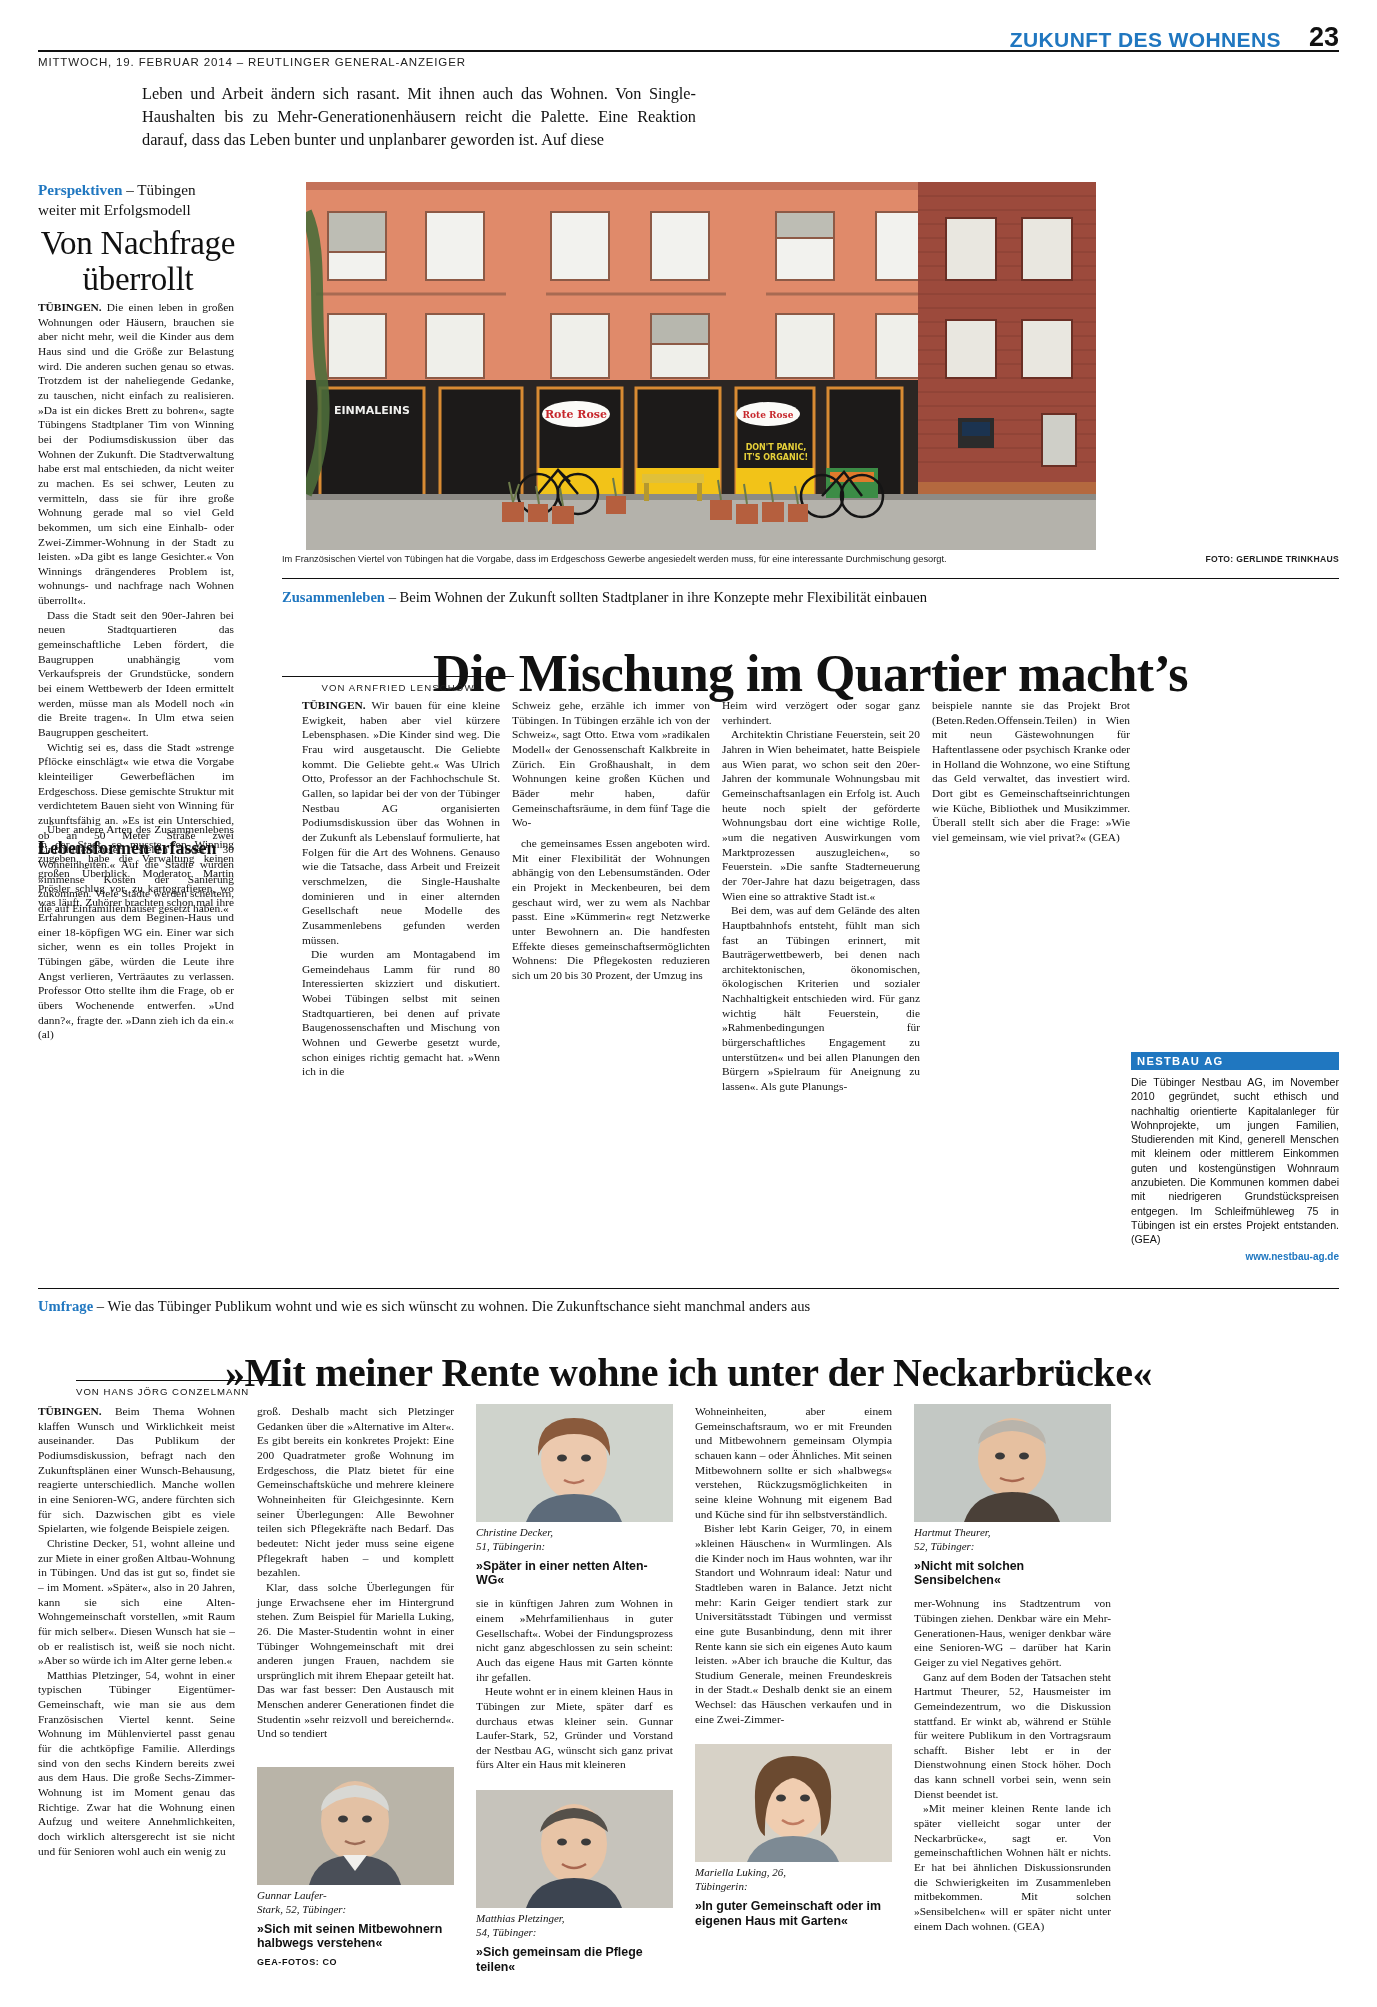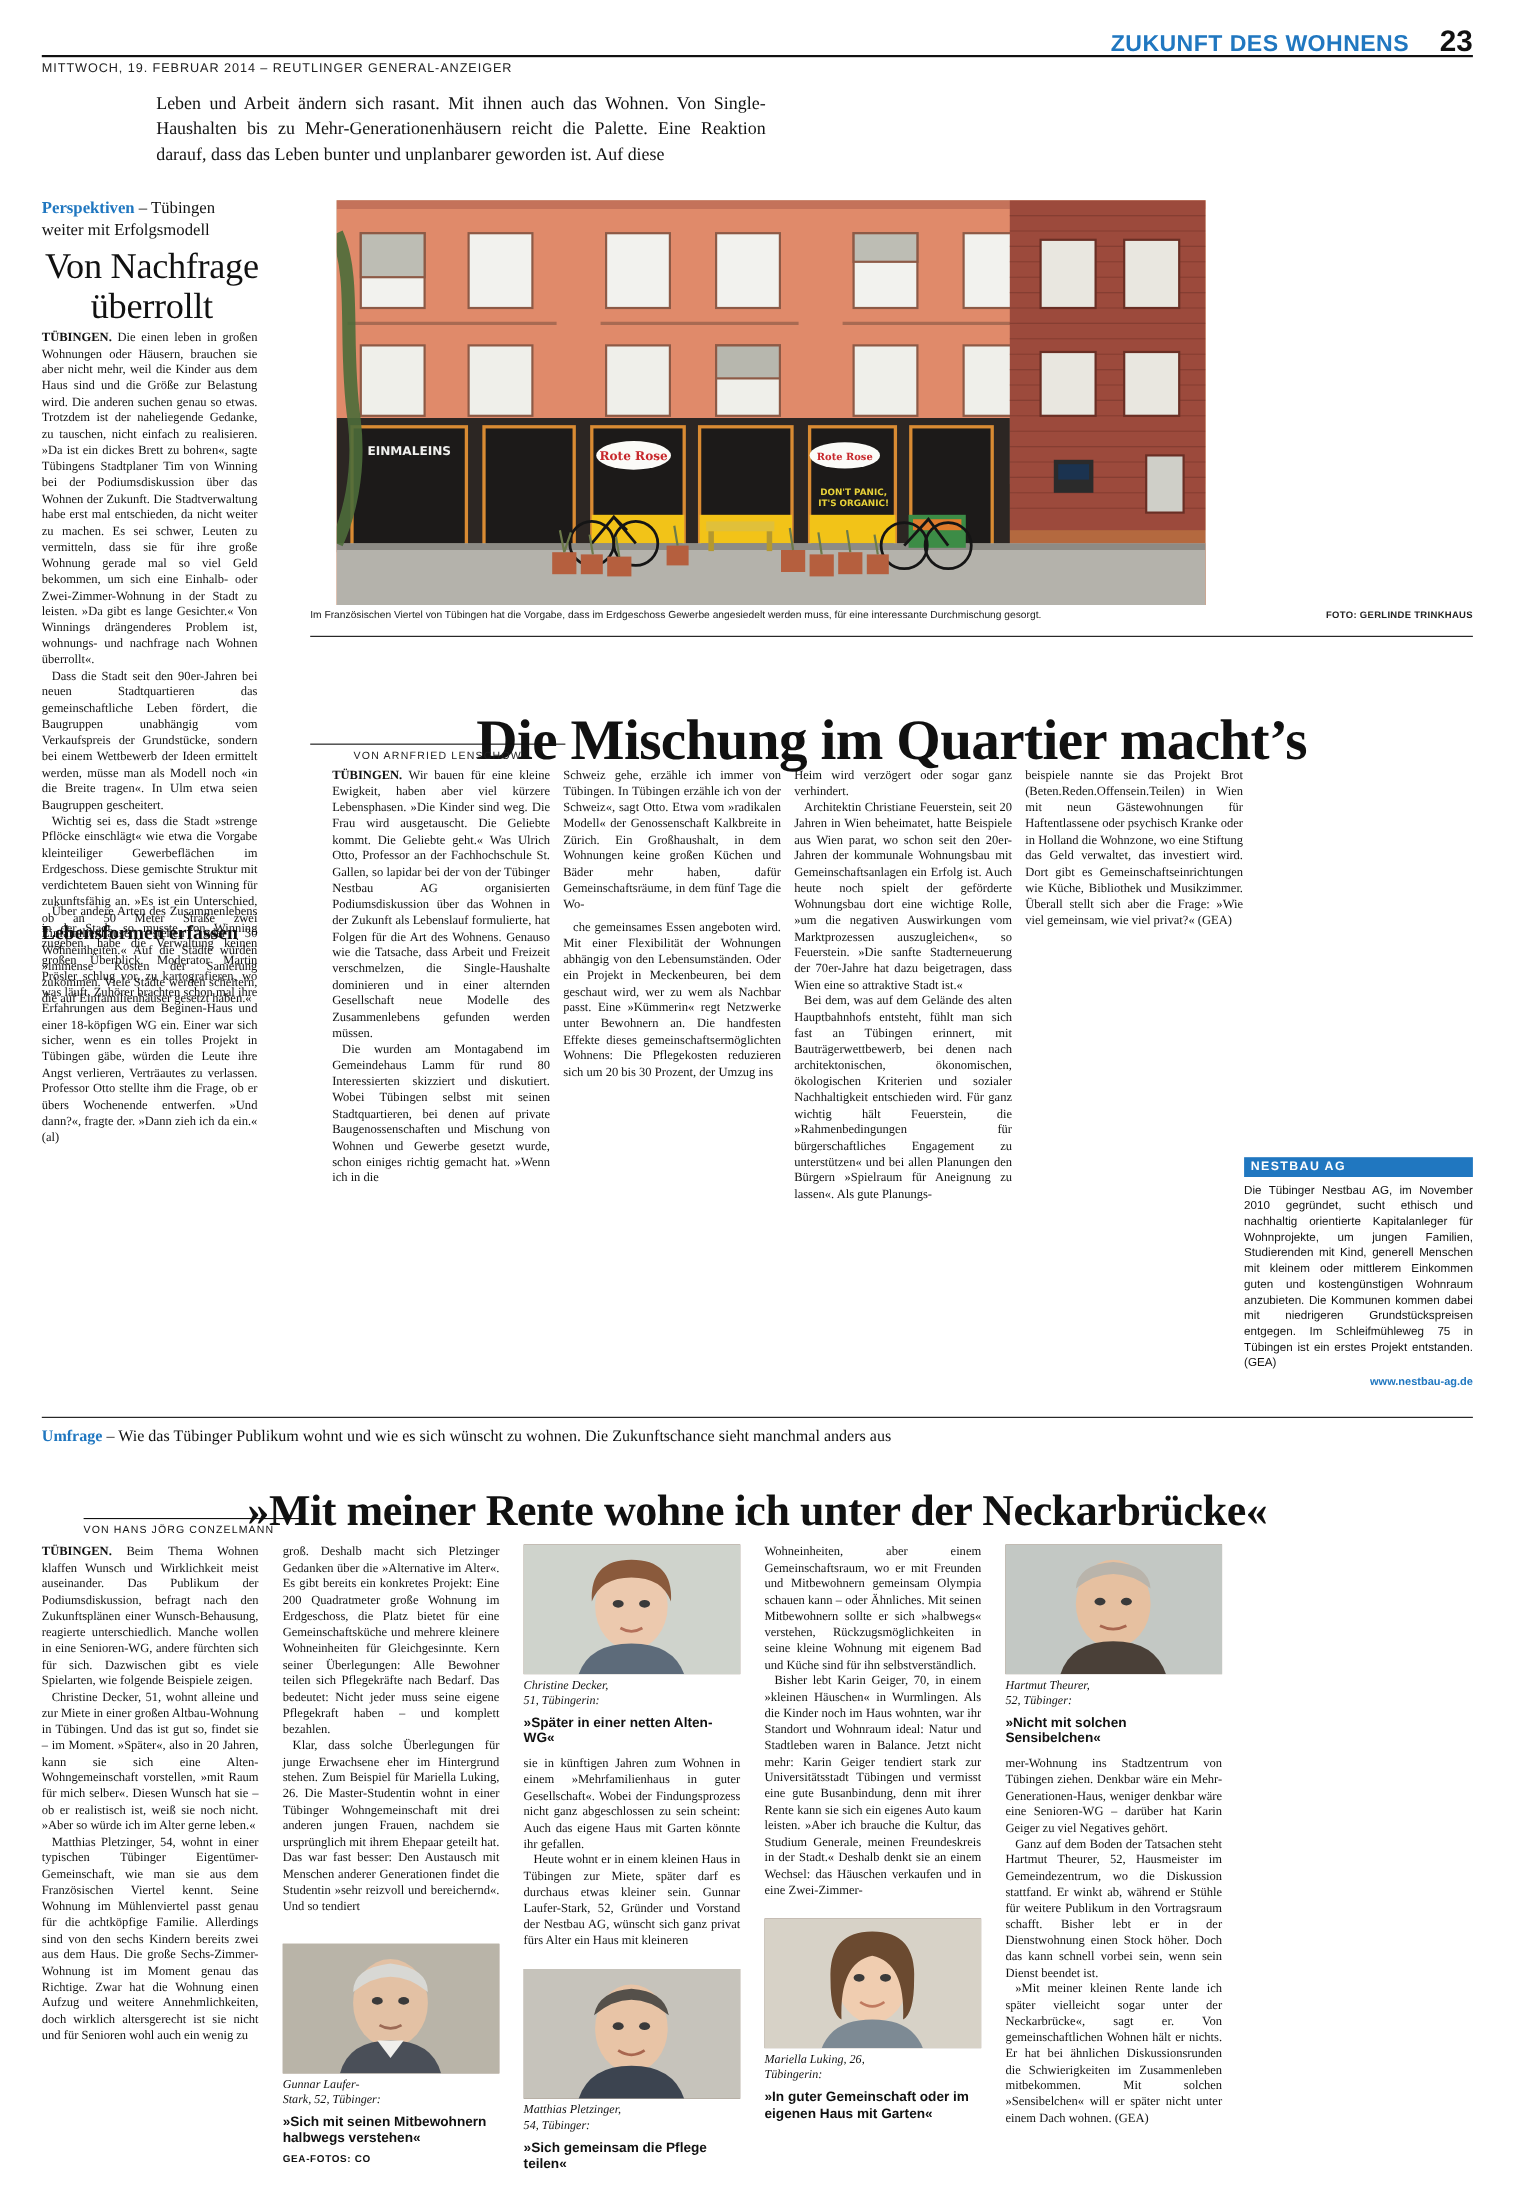--- a/index.html
+++ b/index.html
@@ -317,20 +317,23 @@
       <rect x="736" y="232" width="34" height="52" fill="#cfcfc8" stroke="#6a2f25" stroke-width="2"></rect>
     </svg>
   </div>
 
   <div class="photo-cap">
     <span class="credit">FOTO: GERLINDE TRINKHAUS</span>
     <span>Im Französischen Viertel von Tübingen hat die Vorgabe, dass im Erdgeschoss Gewerbe angesiedelt werden muss, für eine interessante Durchmischung gesorgt.</span>
   </div>
 
   <div class="s2-rule"></div>
+  <div class="s2-kicker kicker">
+    <b>Zusammenleben</b><span> – </span><span>Beim Wohnen der Zukunft sollten Stadtplaner in ihre Konzepte mehr Flexibilität einbauen</span>
+  </div>
   <h1 class="s2-head">Die Mischung im Quartier macht’s</h1>
   <div class="s2-byline-rule"></div>
   <div class="s2-byline">VON ARNFRIED LENSCHOW</div>
 
   <div class="s2-cols">
     <div class="col">
       <p class="first"><span class="loc">TÜBINGEN.</span><span> Wir bauen für eine kleine Ewigkeit, haben aber viel kürzere Lebensphasen. »Die Kinder sind weg. Die Frau wird ausgetauscht. Die Geliebte kommt. Die Geliebte geht.« Was Ulrich Otto, Professor an der Fachhochschule St. Gallen, so lapidar bei der von der Tübinger Nestbau AG organisierten Podiumsdiskussion über das Wohnen in der Zukunft als Lebenslauf formulierte, hat Folgen für die Art des Wohnens. Genauso wie die Tatsache, dass Arbeit und Freizeit verschmelzen, die Single-Haushalte dominieren und in einer alternden Gesellschaft neue Modelle des Zusammenlebens gefunden werden müssen.</span></p>
       <p>Die wurden am Montagabend im Gemeindehaus Lamm für rund 80 Interessierten skizziert und diskutiert. Wobei Tübingen selbst mit seinen Stadtquartieren, bei denen auf private Baugenossenschaften und Mischung von Wohnen und Gewerbe gesetzt wurde, schon einiges richtig gemacht hat. »Wenn ich in die</p>
     </div>
     <div class="col">

